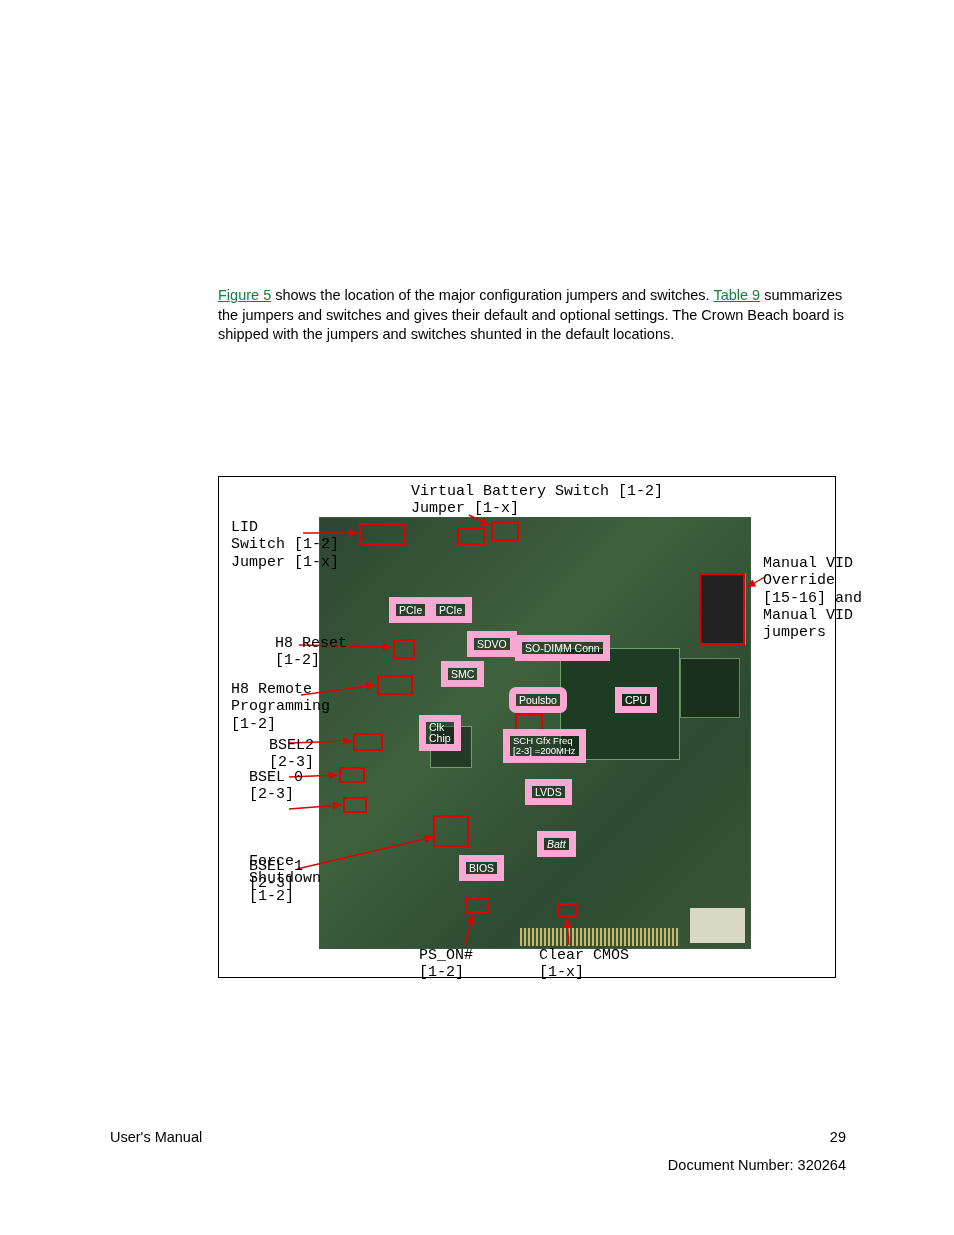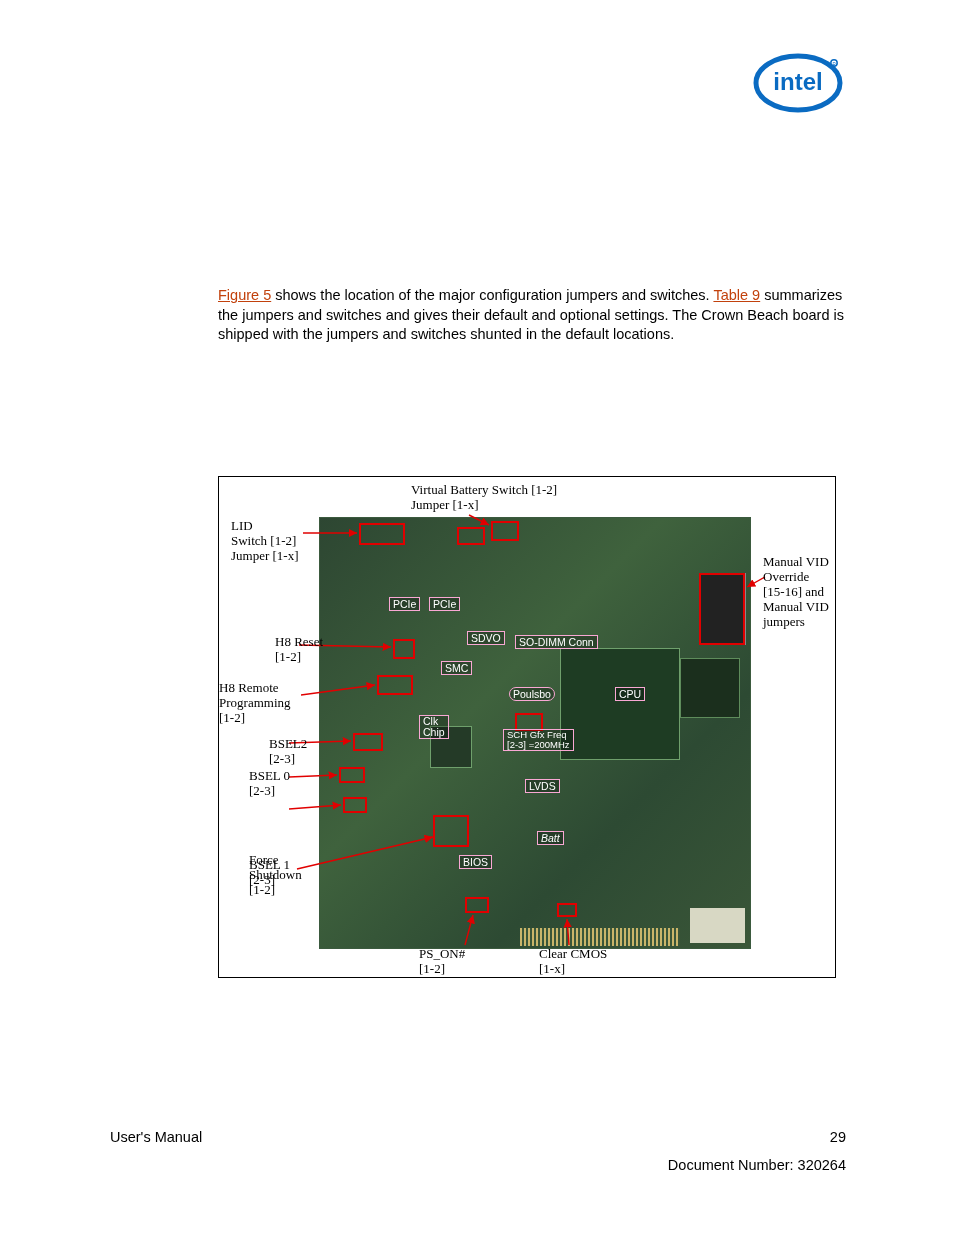--- a/index.html
+++ b/index.html
@@ -27,21 +27,21 @@
   }
   .body-text {
     position: absolute;
     top: 286px;
     left: 218px;
     right: 110px;
     line-height: 1.35;
   }
   .body-text p { margin: 0 0 16px 0; }
   a.link {
-    color: #c2410c;
+    color: #15803d;
     text-decoration: underline;
   }
   .figure-box {
     position: absolute;
     top: 476px;
     left: 218px;
     width: 618px;
     height: 502px;
     border: 1px solid #000;
     background: #fff;
@@ -62,32 +62,32 @@
     background: transparent;
     box-sizing: border-box;
   }
   .red-arrow {
     stroke: #e10000;
     stroke-width: 1.4;
     fill: none;
   }
   .flabel {
     position: absolute;
-    font-family: Liberation Serif, serif;
-    font-size: 13px;
+    font-family: Liberation Mono, monospace;
+    font-size: 15px;
     line-height: 1.15;
     color: #000;
   }
   .flabel.right { text-align: left; }
   .figlabel {
     position: absolute;
     font-family: Arial, Helvetica, sans-serif;
     font-size: 10.5px;
     color: #fff;
-    border: 1px solid #f9a8d4;
+    border: 7px solid #f9a8d4;
     background: rgba(0,0,0,0.25);
     padding: 0px 3px;
     white-space: nowrap;
   }
   .foot-left {
     position: absolute;
     left: 110px;
     bottom: 90px;
     margin-top: 6px;
   }
@@ -103,28 +103,20 @@
     right: 108px;
     bottom: 62px;
     text-align: left;
   }
 </style>
 </head>
 <body>
 
 <div class="page">
 
-  <div class="logo">
-    <svg viewBox="0 0 92 62" width="92" height="62">
-      <ellipse cx="46" cy="31" rx="42" ry="27" fill="none" stroke="#0a6bc2" stroke-width="5"></ellipse>
-      <text x="46" y="38" text-anchor="middle" font-family="Arial,Helvetica,sans-serif" font-weight="bold" font-size="24" fill="#0a6bc2">intel</text>
-      <circle cx="82" cy="11" r="3.2" fill="none" stroke="#0a6bc2" stroke-width="1.5"></circle>
-      <text x="82" y="13.8" text-anchor="middle" font-size="4.5" fill="#0a6bc2">R</text>
-    </svg>
-  </div>
 
   <div class="body-text">
     <p>
       <a href="#" class="link">Figure 5</a><span> shows the location of the major configuration jumpers and switches. </span><a href="#" class="link">Table 9</a><span> summarizes the jumpers and switches and gives their default and optional settings. The Crown Beach board is shipped with the jumpers and switches shunted in the default locations.</span>
     </p>
   </div>
 
   <div class="figure-box">
 
     <div class="board-photo">
@@ -171,21 +163,21 @@
     </svg>
 
     <div class="flabel" style="left:192px; top:6px; white-space:pre;">Virtual Battery Switch [1-2]
 Jumper [1-x]</div>
 
     <div class="flabel" style="left:12px; top:42px; white-space:pre;">LID
 Switch [1-2]
 Jumper [1-x]</div>
     <div class="flabel" style="left:12px; top:158px; white-space:pre;margin-left:44px;">H8 Reset
 [1-2]</div>
-    <div class="flabel" style="left:0; top:204px; white-space:pre;">H8 Remote
+    <div class="flabel" style="left:12px; top:204px; white-space:pre;">H8 Remote
 Programming
 [1-2]</div>
     <div class="flabel" style="left:30px; top:260px; white-space:pre;margin-left:20px;">BSEL2
 [2-3]</div>
     <div class="flabel" style="left:30px; top:292px; white-space:pre;">BSEL 0
 [2-3]</div>
     <div class="flabel" style="left:30px; top:333px; white-space:pre;margin-top:48px;">BSEL 1
 [2-3]</div>
     <div class="flabel" style="left:30px; top:376px; white-space:pre;">Force
 Shutdown

